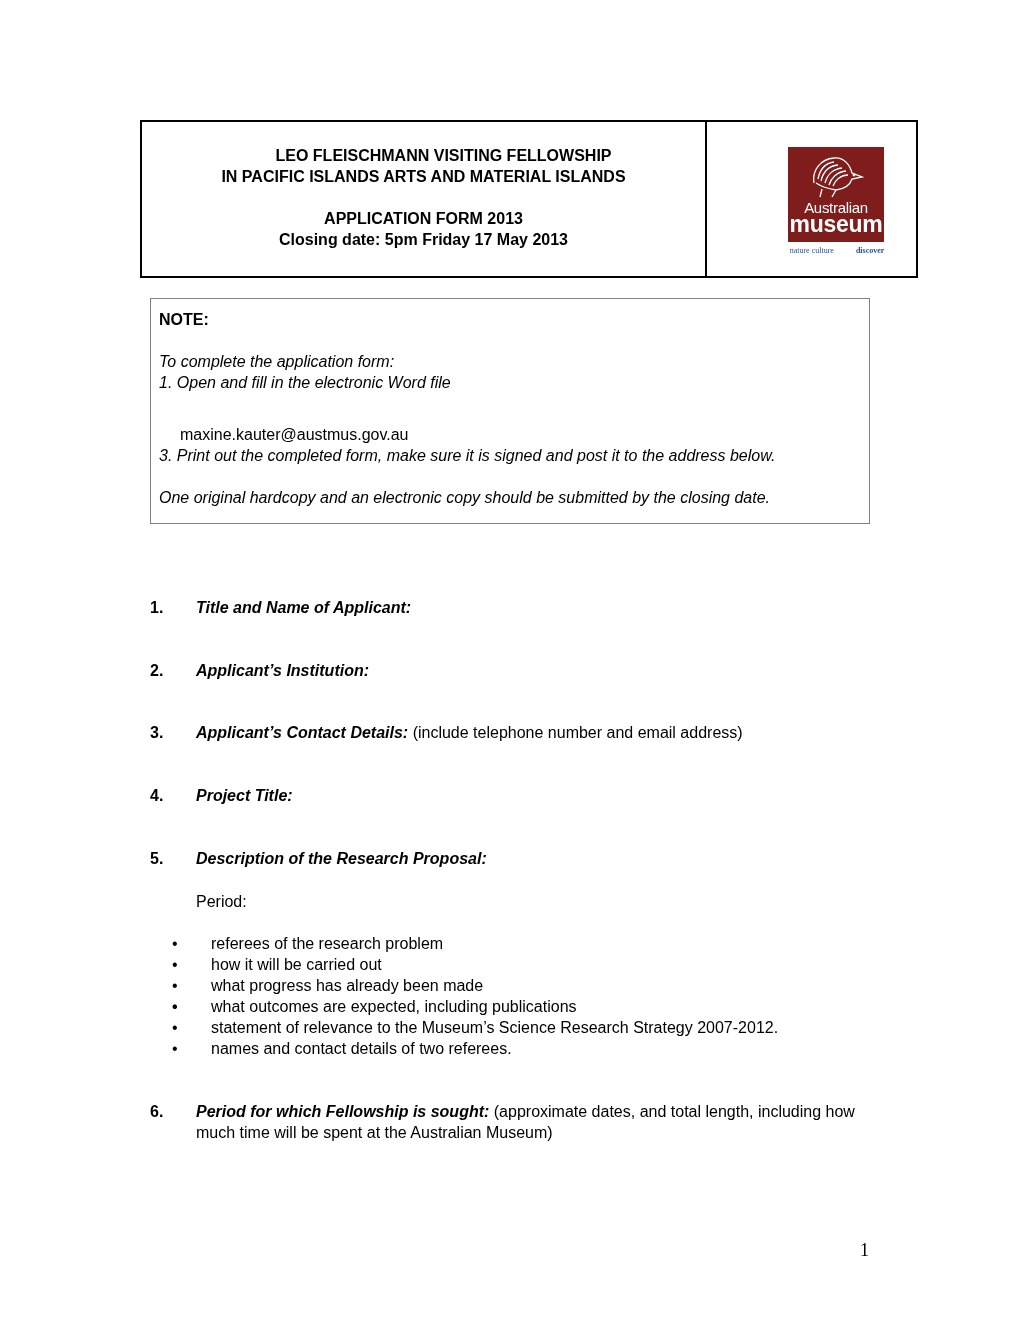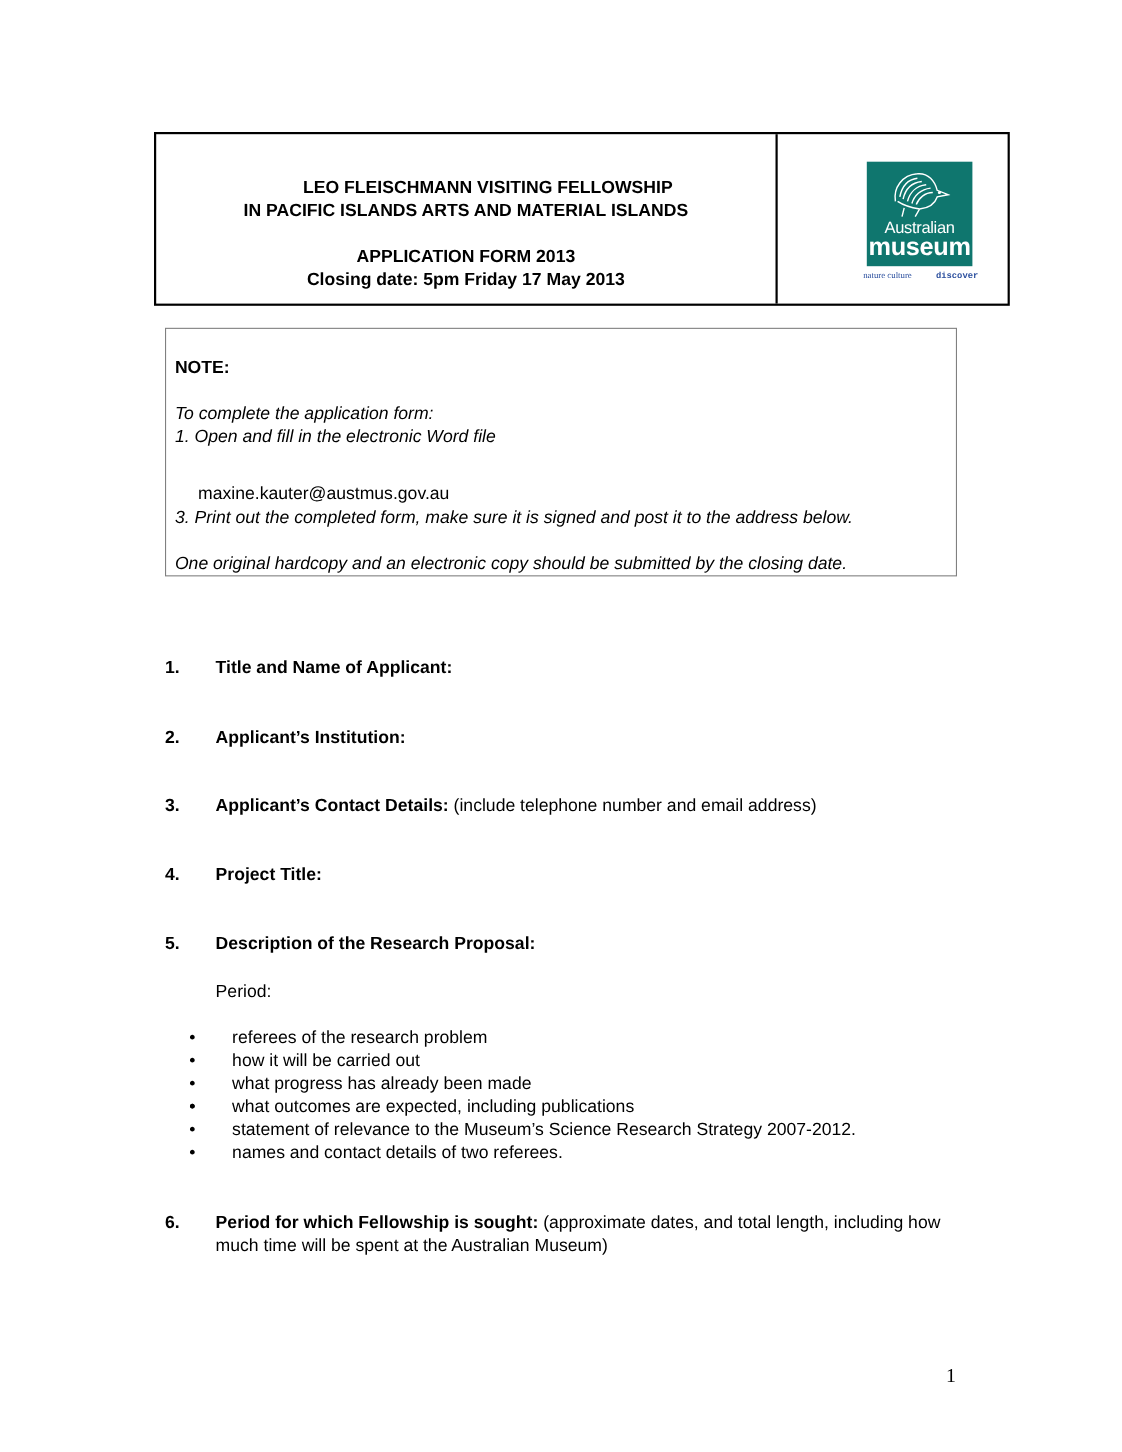--- a/index.html
+++ b/index.html
@@ -4,44 +4,44 @@
 <style>
   html, body { margin: 0; padding: 0; background: #ffffff; }
   body { width: 1020px; height: 1320px; position: relative; overflow: hidden;
          font-family: "Liberation Sans", sans-serif; color: #000; }
 
   .header-box { position: absolute; left: 140px; top: 120px; width: 774px; height: 154px;
                 border: 2px solid #000; box-sizing: content-box; }
   .header-left { position: absolute; left: 0; top: 0; width: 563px; height: 154px;
                  border-right: 2px solid #000; text-align: center; }
   .header-line { font-weight: bold; font-size: 16px; line-height: 21px; }
-  .header-line.t1 { margin-top: 38px; padding-left: 40px; }
+  .header-line.t1 { margin-top: 23px; padding-left: 40px; }
   .header-line.t3 { margin-top: 21px; }
   .header-right { position: absolute; left: 565px; top: 0; width: 209px; height: 154px; }
-  .logo-block { position: absolute; left: 81px; top: 25px; width: 96px; height: 95px; background: #0f766e; }
+  .logo-block { position: absolute; left: 81px; top: 25px; width: 96px; height: 95px; background: #7f1d1d; }
   .logo-word1 { position: absolute; left: 0; width: 96px; top: 53px; text-align: center;
                 color: #fff; font-size: 15px; line-height: 15px; letter-spacing: -0.3px; }
   .logo-word2 { position: absolute; left: 0; width: 96px; top: 68px; text-align: center;
                 color: #fff; font-size: 23px; font-weight: bold; line-height: 18px; letter-spacing: -0.3px; }
   .logo-tag { position: absolute; left: 76px; top: 124px; width: 108px; text-align: center;
               font-size: 8px; color: #2B4F9E; font-family: "Liberation Serif", serif; }
-  .logo-tag b { font-family: Liberation Mono, monospace; margin-left: 20px; }
+  .logo-tag b { font-family: Liberation Serif, serif; margin-left: 20px; }
   .logo-svg { position: absolute; left: 20px; top: 6px; }
 
   .note-box { position: absolute; left: 150px; top: 298px; width: 720px; height: 226px;
-              border: 1px solid #808080; box-sizing: border-box; padding: 25px 8px; font-size: 16px; line-height: 21px; }
+              border: 1px solid #808080; box-sizing: border-box; padding: 10px 8px; font-size: 16px; line-height: 21px; }
   .note-title { font-weight: bold; margin-bottom: 21px; }
   .note-text { font-style: italic; }
   .note-email { font-weight: normal; padding-left: 21px; margin-top: 31px; }
   .note-gap { height: 21px; }
 
   .q { position: absolute; left: 150px; font-size: 16px; line-height: 21px; }
   .q .num { position: absolute; left: 0; width: 46px; font-weight: bold; }
   .q .body { position: absolute; left: 46px; width: 680px; }
-  .q .lbl { font-weight: bold; }
+  .q .lbl { font-weight: bold; font-style: italic; }
 
   .include { position: absolute; left: 196px; top: 891px; font-size: 16px; line-height: 21px; }
   .bullets { position: absolute; left: 170px; top: 933px; font-size: 16px; line-height: 21px; margin: 0; padding: 0; list-style: none; }
   .bullets li { position: relative; padding-left: 41px; white-space: nowrap; }
   .bullets li .dot { position: absolute; left: 2px; top: 0; }
 
   .page-num { position: absolute; left: 860px; top: 1240px; font-family: "Liberation Serif", serif; font-size: 18px; }
 </style>
 </head>
 <body>

